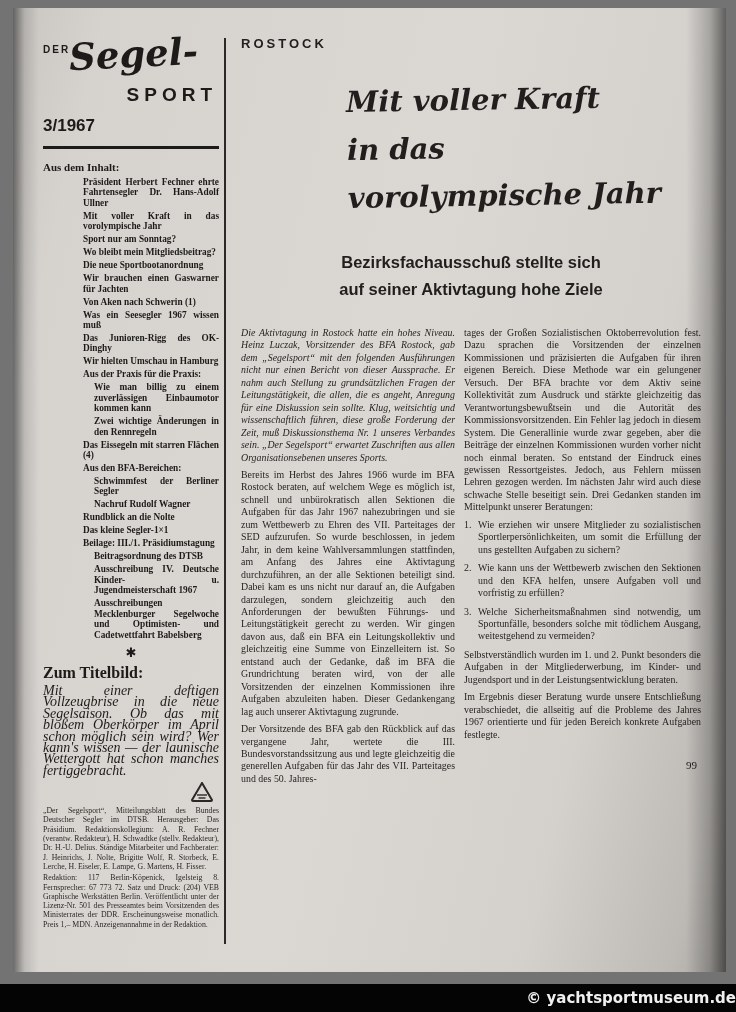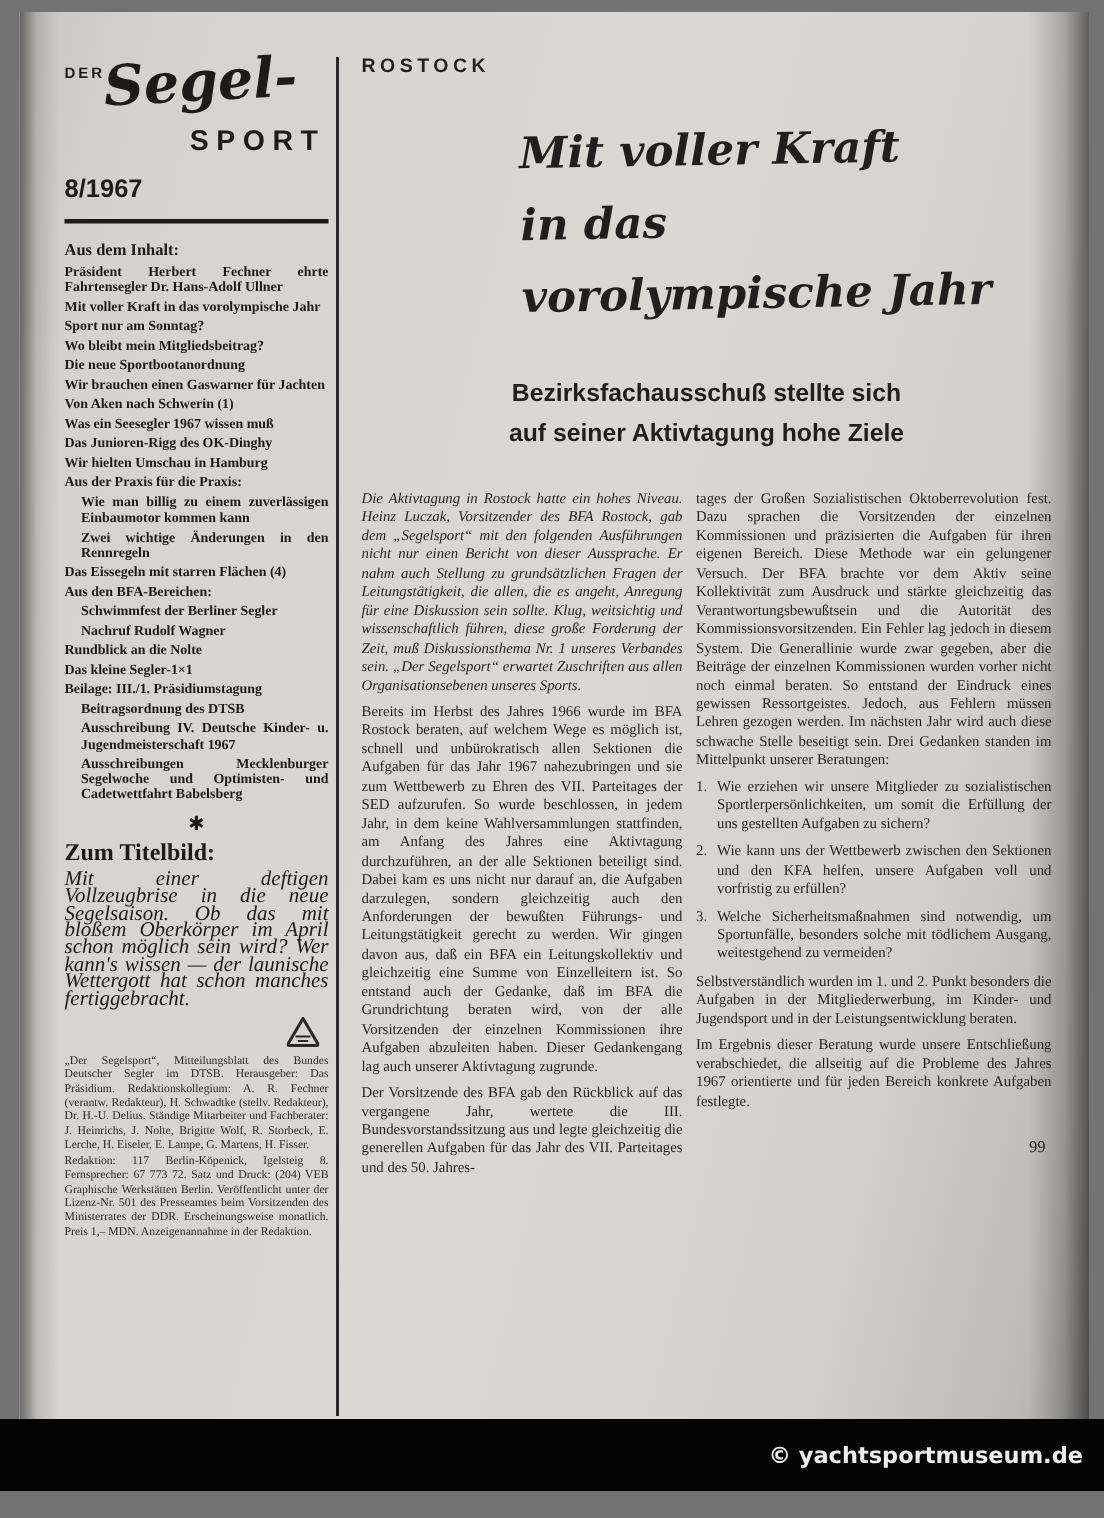--- a/index.html
+++ b/index.html
@@ -18,21 +18,21 @@
   .masthead{position:relative;height:116px;border-bottom:3px solid #1d1b19;}
   .mh-der{position:absolute;left:0;top:14px;font-family:"Liberation Sans",sans-serif;
           font-weight:bold;font-size:10px;letter-spacing:2px;}
   .mh-script{position:absolute;left:26px;top:2px;font-family:"DejaVu Serif",serif;
           font-style:italic;font-weight:bold;font-size:37px;transform:rotate(-3deg);}
   .mh-sport{position:absolute;right:2px;top:54px;font-family:"Liberation Sans",sans-serif;
           font-weight:bold;font-size:19px;letter-spacing:5px;}
   .mh-issue{position:absolute;left:0;top:86px;font-family:"Liberation Sans",sans-serif;
           font-weight:bold;font-size:17px;}
   .toc-head{margin-top:12px;font-weight:bold;font-size:11px;}
-  .toc{margin-top:4px;}
+  .toc{margin-top:4px;margin-left:40px;}
   .toc-item{font-weight:bold;font-size:9.3px;line-height:10.4px;text-align:justify;
             margin-bottom:2.6px;}
   .toc-item.ind{padding-left:11px;}
   .star{ text-align:center;font-size:13px;margin:5px 0 3px 0;}
   .tb-head{font-weight:bold;font-size:16px;margin-bottom:3px;}
   .tb-text{font-style:italic;font-size:14px;line-height:11.4px;text-align:justify;}
   .emblem{display:flex;justify-content:flex-end;margin:6px 6px 4px 0;}
   .imp{font-size:7.8px;line-height:9.3px;text-align:justify;color:#2a2826;
        font-family:"Liberation Serif",serif;}
   .imp p{margin:0 0 2px 0;}
@@ -49,37 +49,37 @@
   .colL{width:214px;}
   .colR{width:237px;}
   .body-txt{font-size:9.9px;line-height:12.45px;text-align:justify;}
   .intro{font-style:italic;margin:0 0 5px 0;}
   .para{margin:0 0 5px 0;}
   .num-item{display:flex;margin:0 0 6px 0;}
   .num-item .n{width:14px;flex:none;}
   .pageno{text-align:right;font-size:11px;margin-top:18px;padding-right:4px;}
 
   
-  .wm-bar{position:absolute;left:0;right:0;bottom:18px;height:48px;background:#040404;
-          display:flex;align-items:center;justify-content:flex-end;padding-right:14px;}
+  .wm-bar{position:absolute;left:0;right:0;bottom:0;height:28px;background:#040404;
+          display:flex;align-items:center;justify-content:flex-end;}
   .wm-text{font-family:"DejaVu Sans",sans-serif;font-weight:bold;font-size:15px;color:#efefef;}
 </style>
 </head>
 <body>
 
 <div class="frame">
   <div class="page">
     <div class="divider"></div>
 
     <div class="sidebar">
       <div class="masthead">
         <span class="mh-der">DER</span>
         <span class="mh-script">Segel-</span>
         <span class="mh-sport">SPORT</span>
-        <span class="mh-issue">8/1967</span>
+        <span class="mh-issue">3/1967</span>
       </div>
 
       <div class="toc-head">Aus dem Inhalt:</div>
       <div class="toc">
         <div class="toc-item">Präsident Herbert Fechner ehrte Fahrtensegler Dr. Hans-Adolf Ullner</div>
         <div class="toc-item">Mit voller Kraft in das vorolympische Jahr</div>
         <div class="toc-item">Sport nur am Sonntag?</div>
         <div class="toc-item">Wo bleibt mein Mitgliedsbeitrag?</div>
         <div class="toc-item">Die neue Sportbootanordnung</div>
         <div class="toc-item">Wir brauchen einen Gaswarner für Jachten</div>

